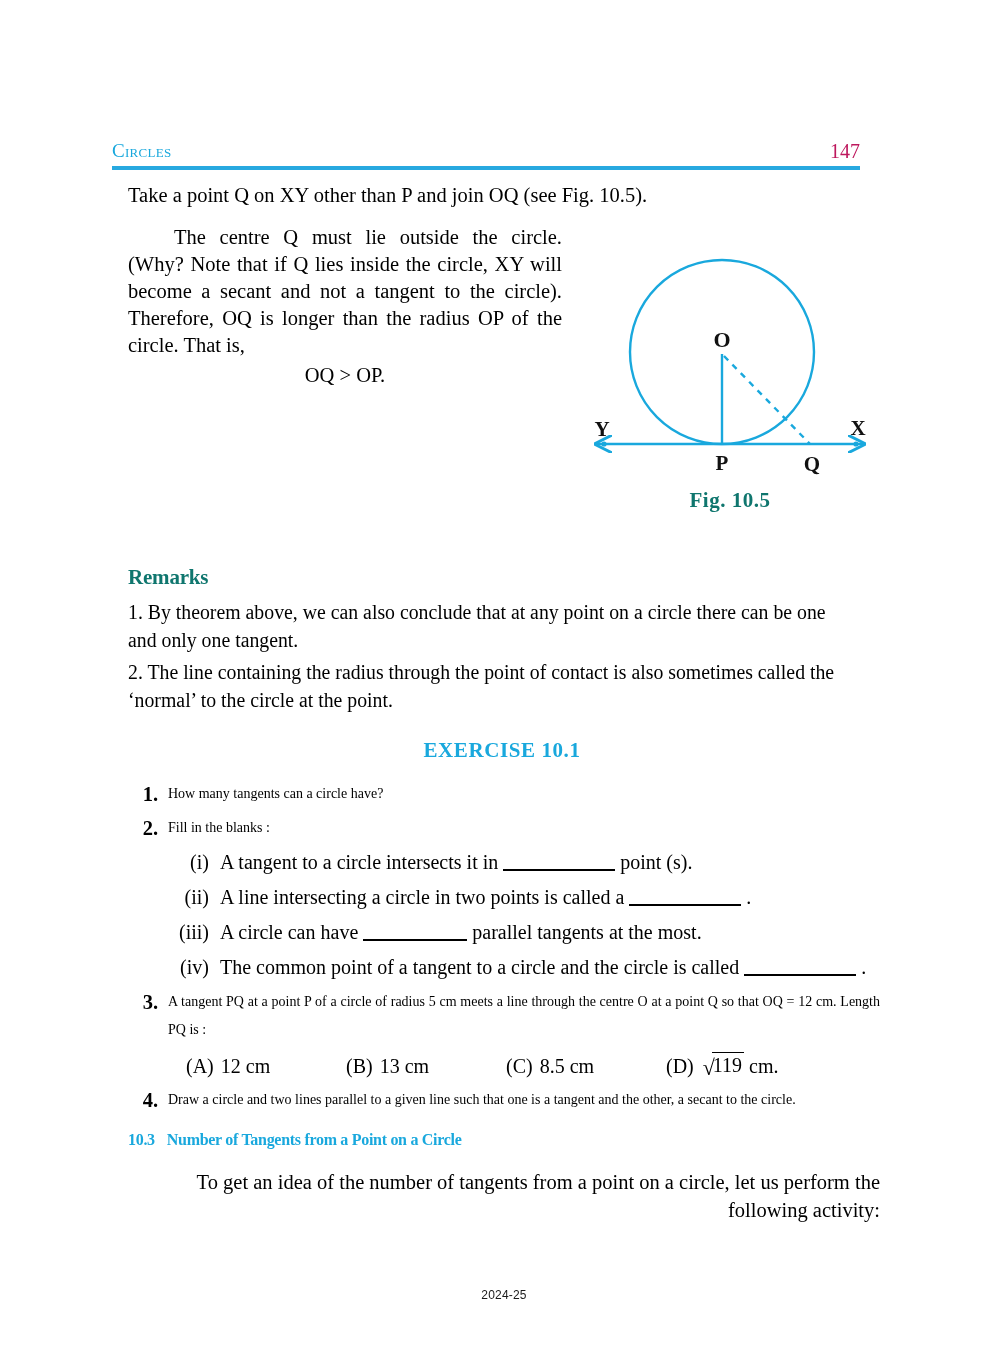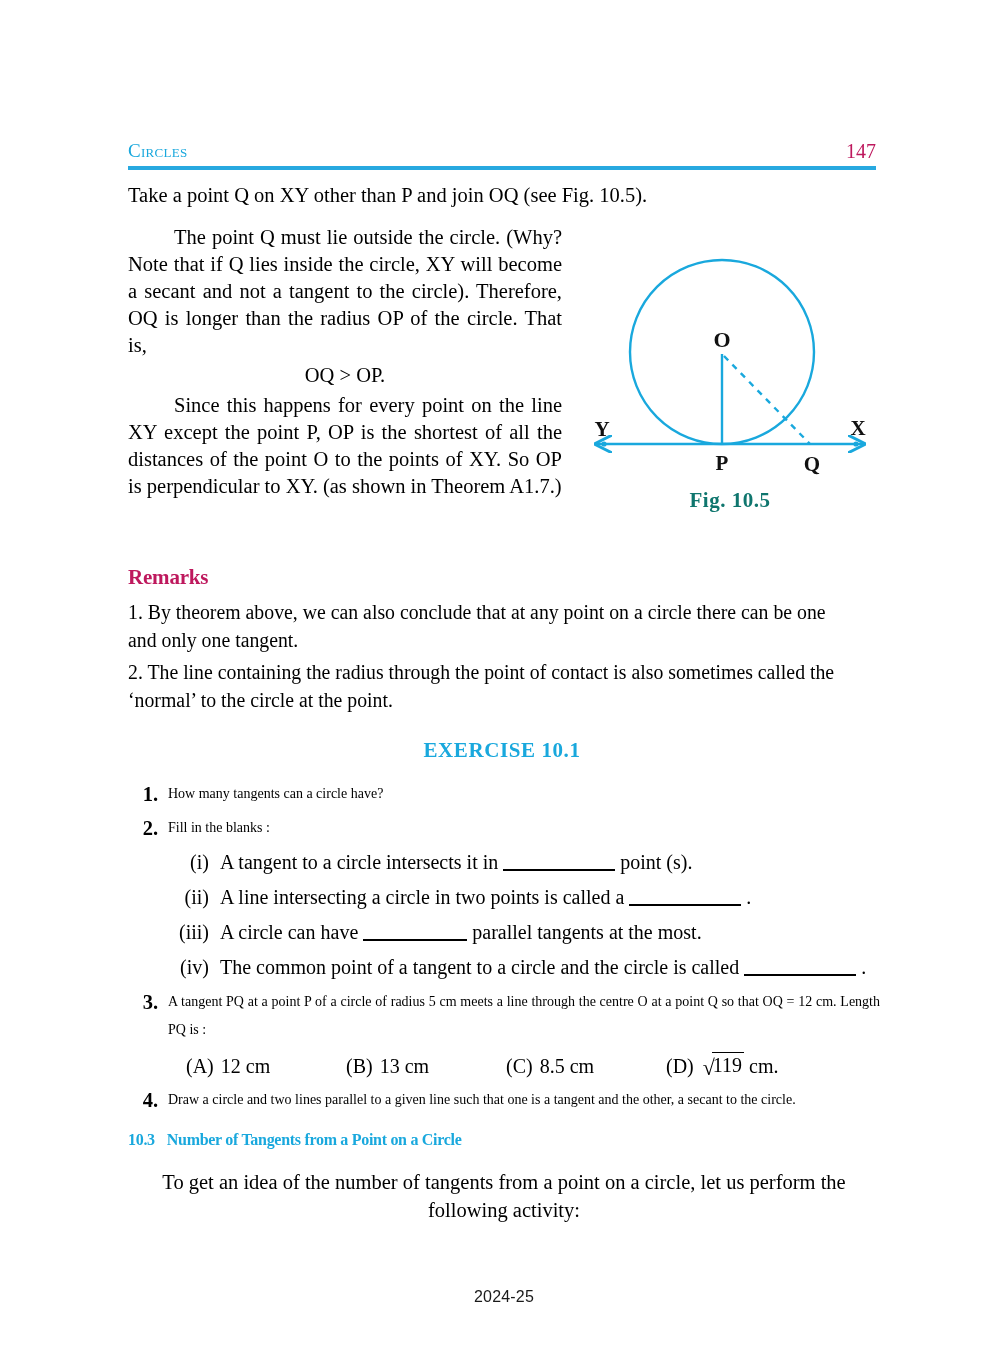--- a/index.html
+++ b/index.html
@@ -18,21 +18,21 @@
   .page {
     position: absolute;
     left: 0; top: 0;
     width: 1008px;
     height: 1361px;
   }
 
   
   .runhead {
     position: absolute;
-    left: 128px;
+    left: 112px;
     top: 140px;
     width: 748px;
     height: 30px;
   }
   .runhead-title {
     position: absolute;
     left: 0;
     top: 0;
     color: #19a8dd;
     font-family: "Liberation Serif", "DejaVu Serif", serif;
@@ -111,21 +111,21 @@
     font-size: 21px;
     font-weight: bold;
     letter-spacing: 0.5px;
   }
 
   
   .remarks-head {
     position: absolute;
     left: 128px;
     top: 565px;
-    color: #be185d;
+    color: #0f766e;
     font-family: "Liberation Serif", "DejaVu Serif", serif;
     font-size: 21px;
     font-weight: bold;
     letter-spacing: -0.2px;
   }
   .remark {
     position: absolute;
     left: 128px;
     width: 752px;
     font-size: 20.5px;
@@ -255,55 +255,54 @@
   }
   .sec-head .secnum { margin-right: 12px; }
 
   .closing {
     position: absolute;
     left: 128px;
     top: 1168px;
     width: 752px;
     font-size: 20.5px;
     line-height: 28px;
-    text-align: center;
+    text-align: right;
   }
 
   
   .footer {
     position: absolute;
     left: 0;
     top: 1288px;
     width: 1008px;
     text-align: center;
     font-family: "Liberation Sans", "DejaVu Sans", sans-serif;
-    font-size: 16px;
+    font-size: 12px;
     color: #1a1a1a;
     letter-spacing: 0.2px;
   }
 </style>
 </head>
 <body>
 
 <div class="page">
 
   <div class="runhead">
     <div class="runhead-title">Circles</div>
     <div class="runhead-page">147</div>
     <div class="runhead-rule"></div>
   </div>
 
   <div class="content">
     <p class="lead">Take a point Q on XY other than P and join OQ (see Fig. 10.5).</p>
   </div>
 
   <div class="col-left">
-    <p class="indent">The point Q must lie outside the circle. (Why? Note that if Q lies inside the circle, XY will become a secant and not a tangent to the circle). Therefore, OQ is longer than the radius OP of the circle. That is,</p>
+    <p class="indent">The centre Q must lie outside the circle. (Why? Note that if Q lies inside the circle, XY will become a secant and not a tangent to the circle). Therefore, OQ is longer than the radius OP of the circle. That is,</p>
     <p class="eqline">OQ &gt; OP.</p>
-    <p class="indent">Since this happens for every point on the line XY except the point P, OP is the shortest of all the distances of the point O to the points of XY. So OP is perpendicular to XY. (as shown in Theorem A1.7.)</p>
   </div>
 
   <div class="figure">
     <svg width="300" height="300" viewBox="0 0 300 300">
       <defs>
         <marker id="arrowR" viewBox="0 0 10 10" refX="9" refY="5" markerWidth="7" markerHeight="7" orient="auto">
           <path d="M 0 0 L 10 5 L 0 10" fill="none" stroke="#19a8dd" stroke-width="1.6"></path>
         </marker>
         <marker id="arrowL" viewBox="0 0 10 10" refX="1" refY="5" markerWidth="7" markerHeight="7" orient="auto">
           <path d="M 10 0 L 0 5 L 10 10" fill="none" stroke="#19a8dd" stroke-width="1.6"></path>

